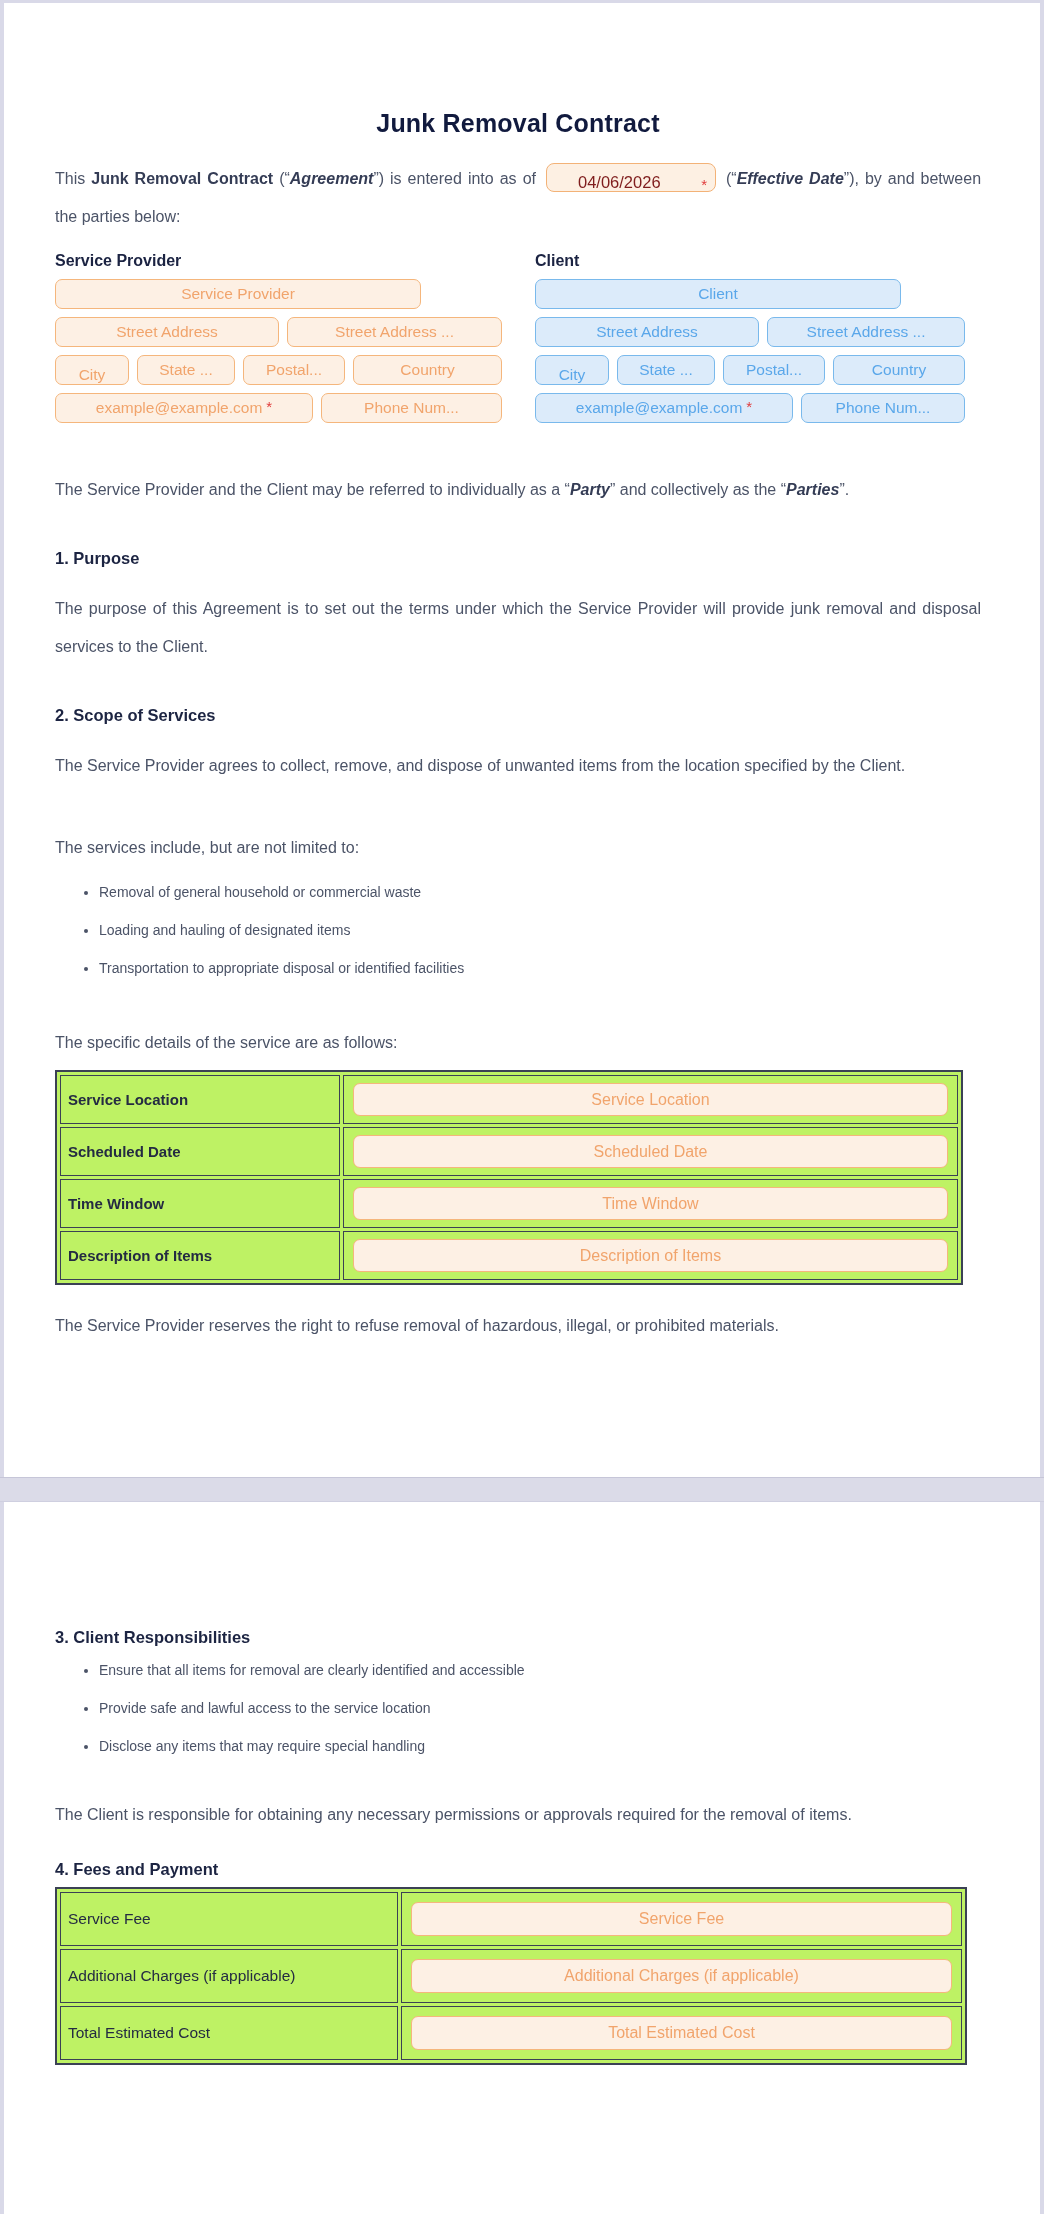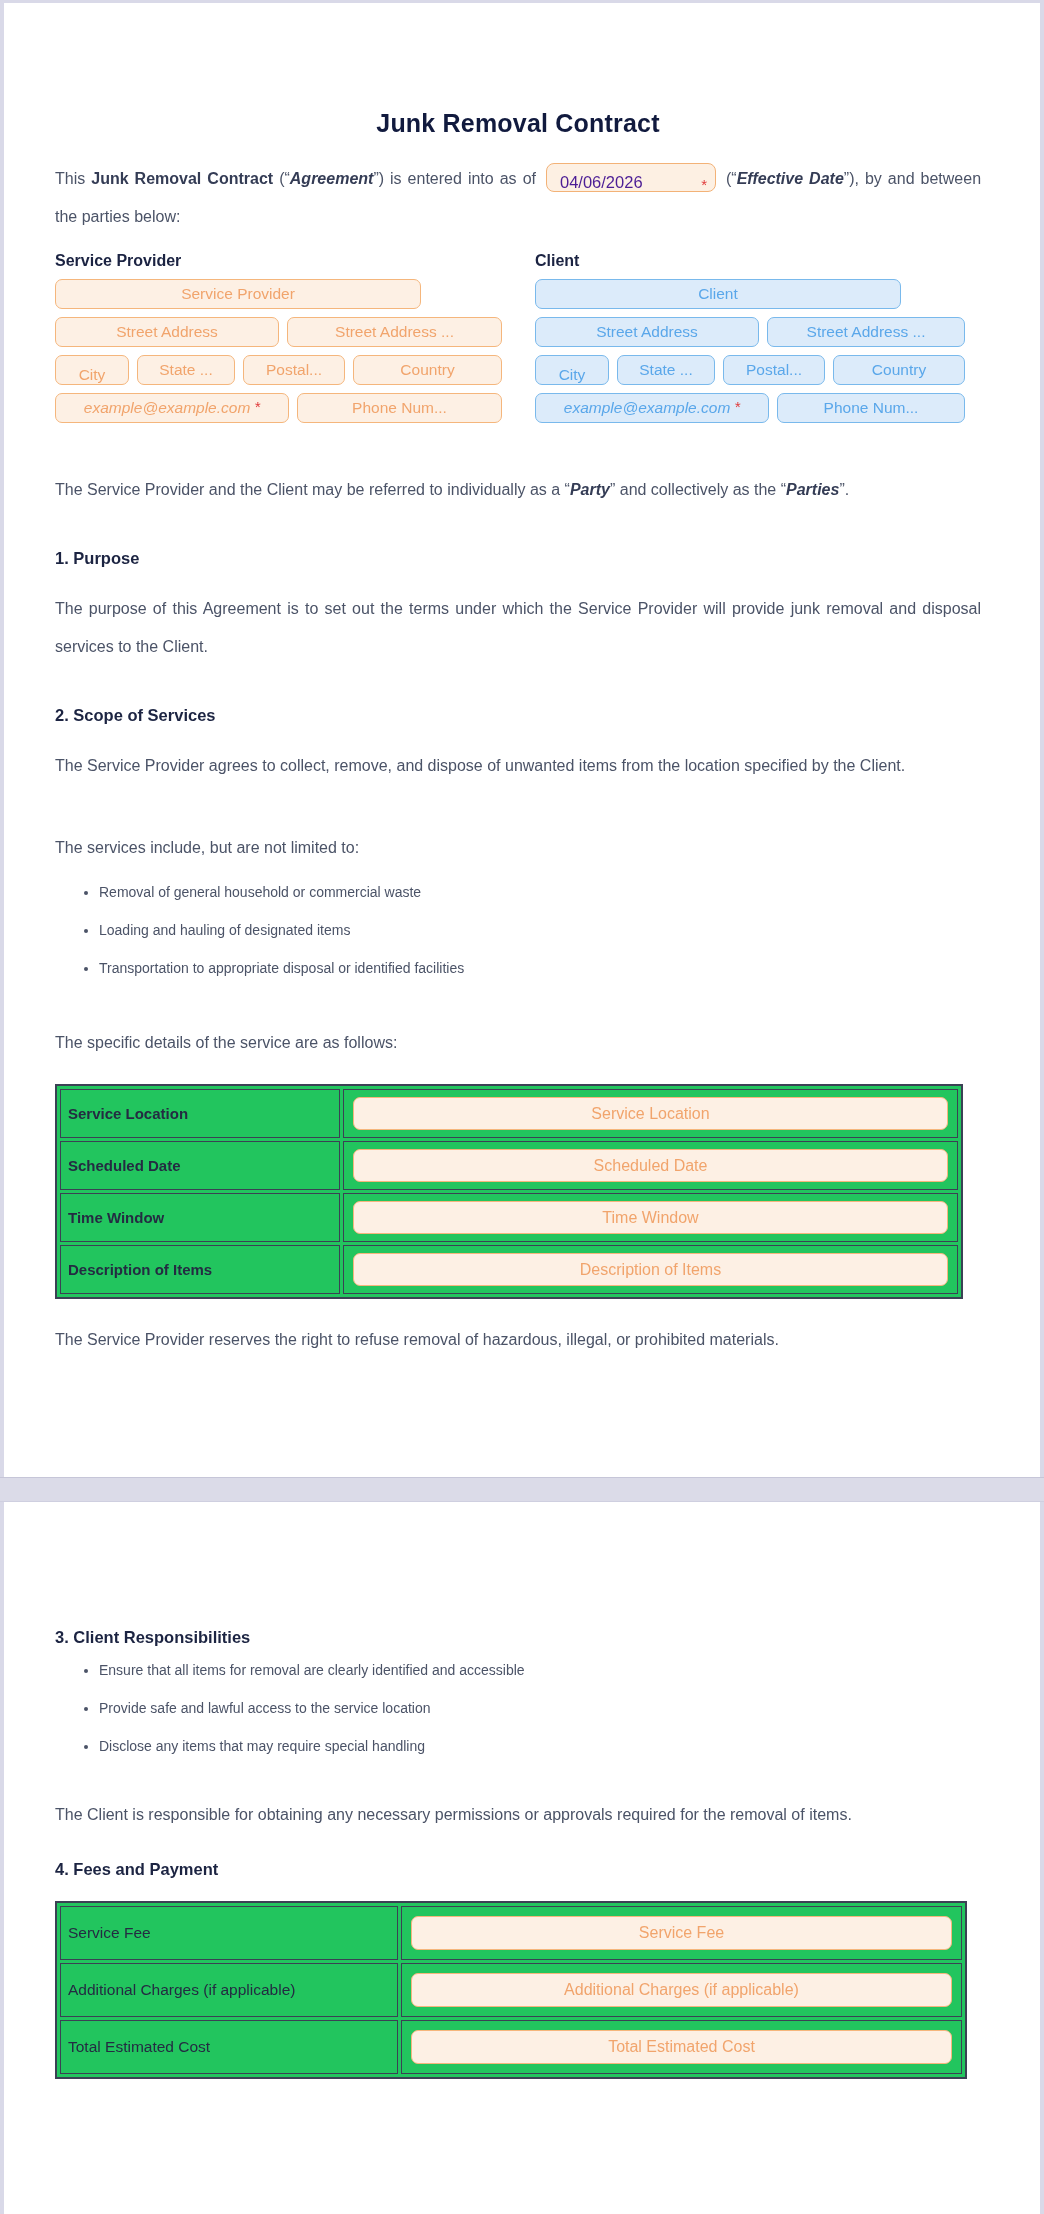--- a/index.html
+++ b/index.html
@@ -26,56 +26,56 @@
   .para .i { font-style:italic; }
   .intro { margin-top:22px; }
 
   
   .date-field {
     display:inline-block; position:relative; vertical-align:middle;
     width:170px; height:29px; margin:0 4px; top:-2px;
     background:#fdf0e3; border:1.5px solid #f3b277; border-radius:8px;
   }
   .date-value {
-    display:inline-block; padding-left:13px; font-size:16.5px;
-    line-height:25px; color:#4c1d95;
+    display:inline-block; padding-left:31px; font-size:16.5px;
+    line-height:25px; color:#7f1d1d;
   }
   .req { color:#e03b3b; font-size:15px; }
   .date-req { position:absolute; right:8px; top:2px; }
 
   
   .parties { display:flex; margin-top:16px; }
   .party-col-left  { width:447px; margin-right:33px; }
   .party-col-right { width:430px; }
   .party-heading { font-size:16px; font-weight:bold; color:#1b2342; margin-bottom:9px; }
   .frow { display:flex; gap:8px; margin-bottom:8px; }
   .ffield {
     height:30px; border-radius:7px;
     display:flex; align-items:center; justify-content:center;
     font-size:15.5px; white-space:nowrap; overflow:hidden;
   }
   .orange .ffield { border:1.5px solid #f5b67c; background:#fdf0e4; color:#f1a46c; }
   .blue   .ffield { border:1.5px solid #79b9ec; background:#dcebfa; color:#5aa7ea; }
   .w-name { width:366px; } .w-street { width:224px; } .w-street2 { flex:1; }
   .w-city { width:74px;align-items:flex-end; } .w-state { width:98px; } .w-postal { width:102px; } .w-country { flex:1; }
-  .w-email { width:234px;font-style:italic; } .w-phone { flex:1;justify-content:center; }
+  .w-email { width:258px; } .w-phone { flex:1;justify-content:center; }
   .ffield .req { margin-left:4px; margin-top:-4px; }
 
   .note { margin-top:40px; }
   .sec-heading { font-size:16.5px; font-weight:bold; color:#1c2442; margin-top:40px; }
   .sec-heading.tight { margin-top:0; }
   .p-after-h { margin-top:22px; }
   .p-spaced { margin-top:44px; }
   ul.bullets { margin-top:14px; padding-left:44px; }
   ul.bullets li { font-size:14px; line-height:23px; margin-bottom:15px; color:#4b5367; }
   ul.bullets li:last-child { margin-bottom:0; }
 
   table.detail-table {
     border-collapse:separate; border-spacing:3px;
-    border:2px solid #3b4154; background:#22c55e; margin-top:22px;
+    border:2px solid #3b4154; background:#bef264; margin-top:8px;
   }
   table.detail-table td { border:1px solid #3b4154; }
   td.lbl { padding:4px 4px 4px 7px; font-size:15px; color:#242b42; }
   .svc-table td.lbl { font-weight:bold; width:280px; }
   .fee-table td.lbl { font-weight:normal; width:338px; font-size:15.5px; }
   td.val { padding:7px 9px; }
   .fee-table td.val { padding:9px 9px; }
   .svc-table { width:908px; }
   .fee-table { width:912px; margin-top:12px; }
   .tfield {

